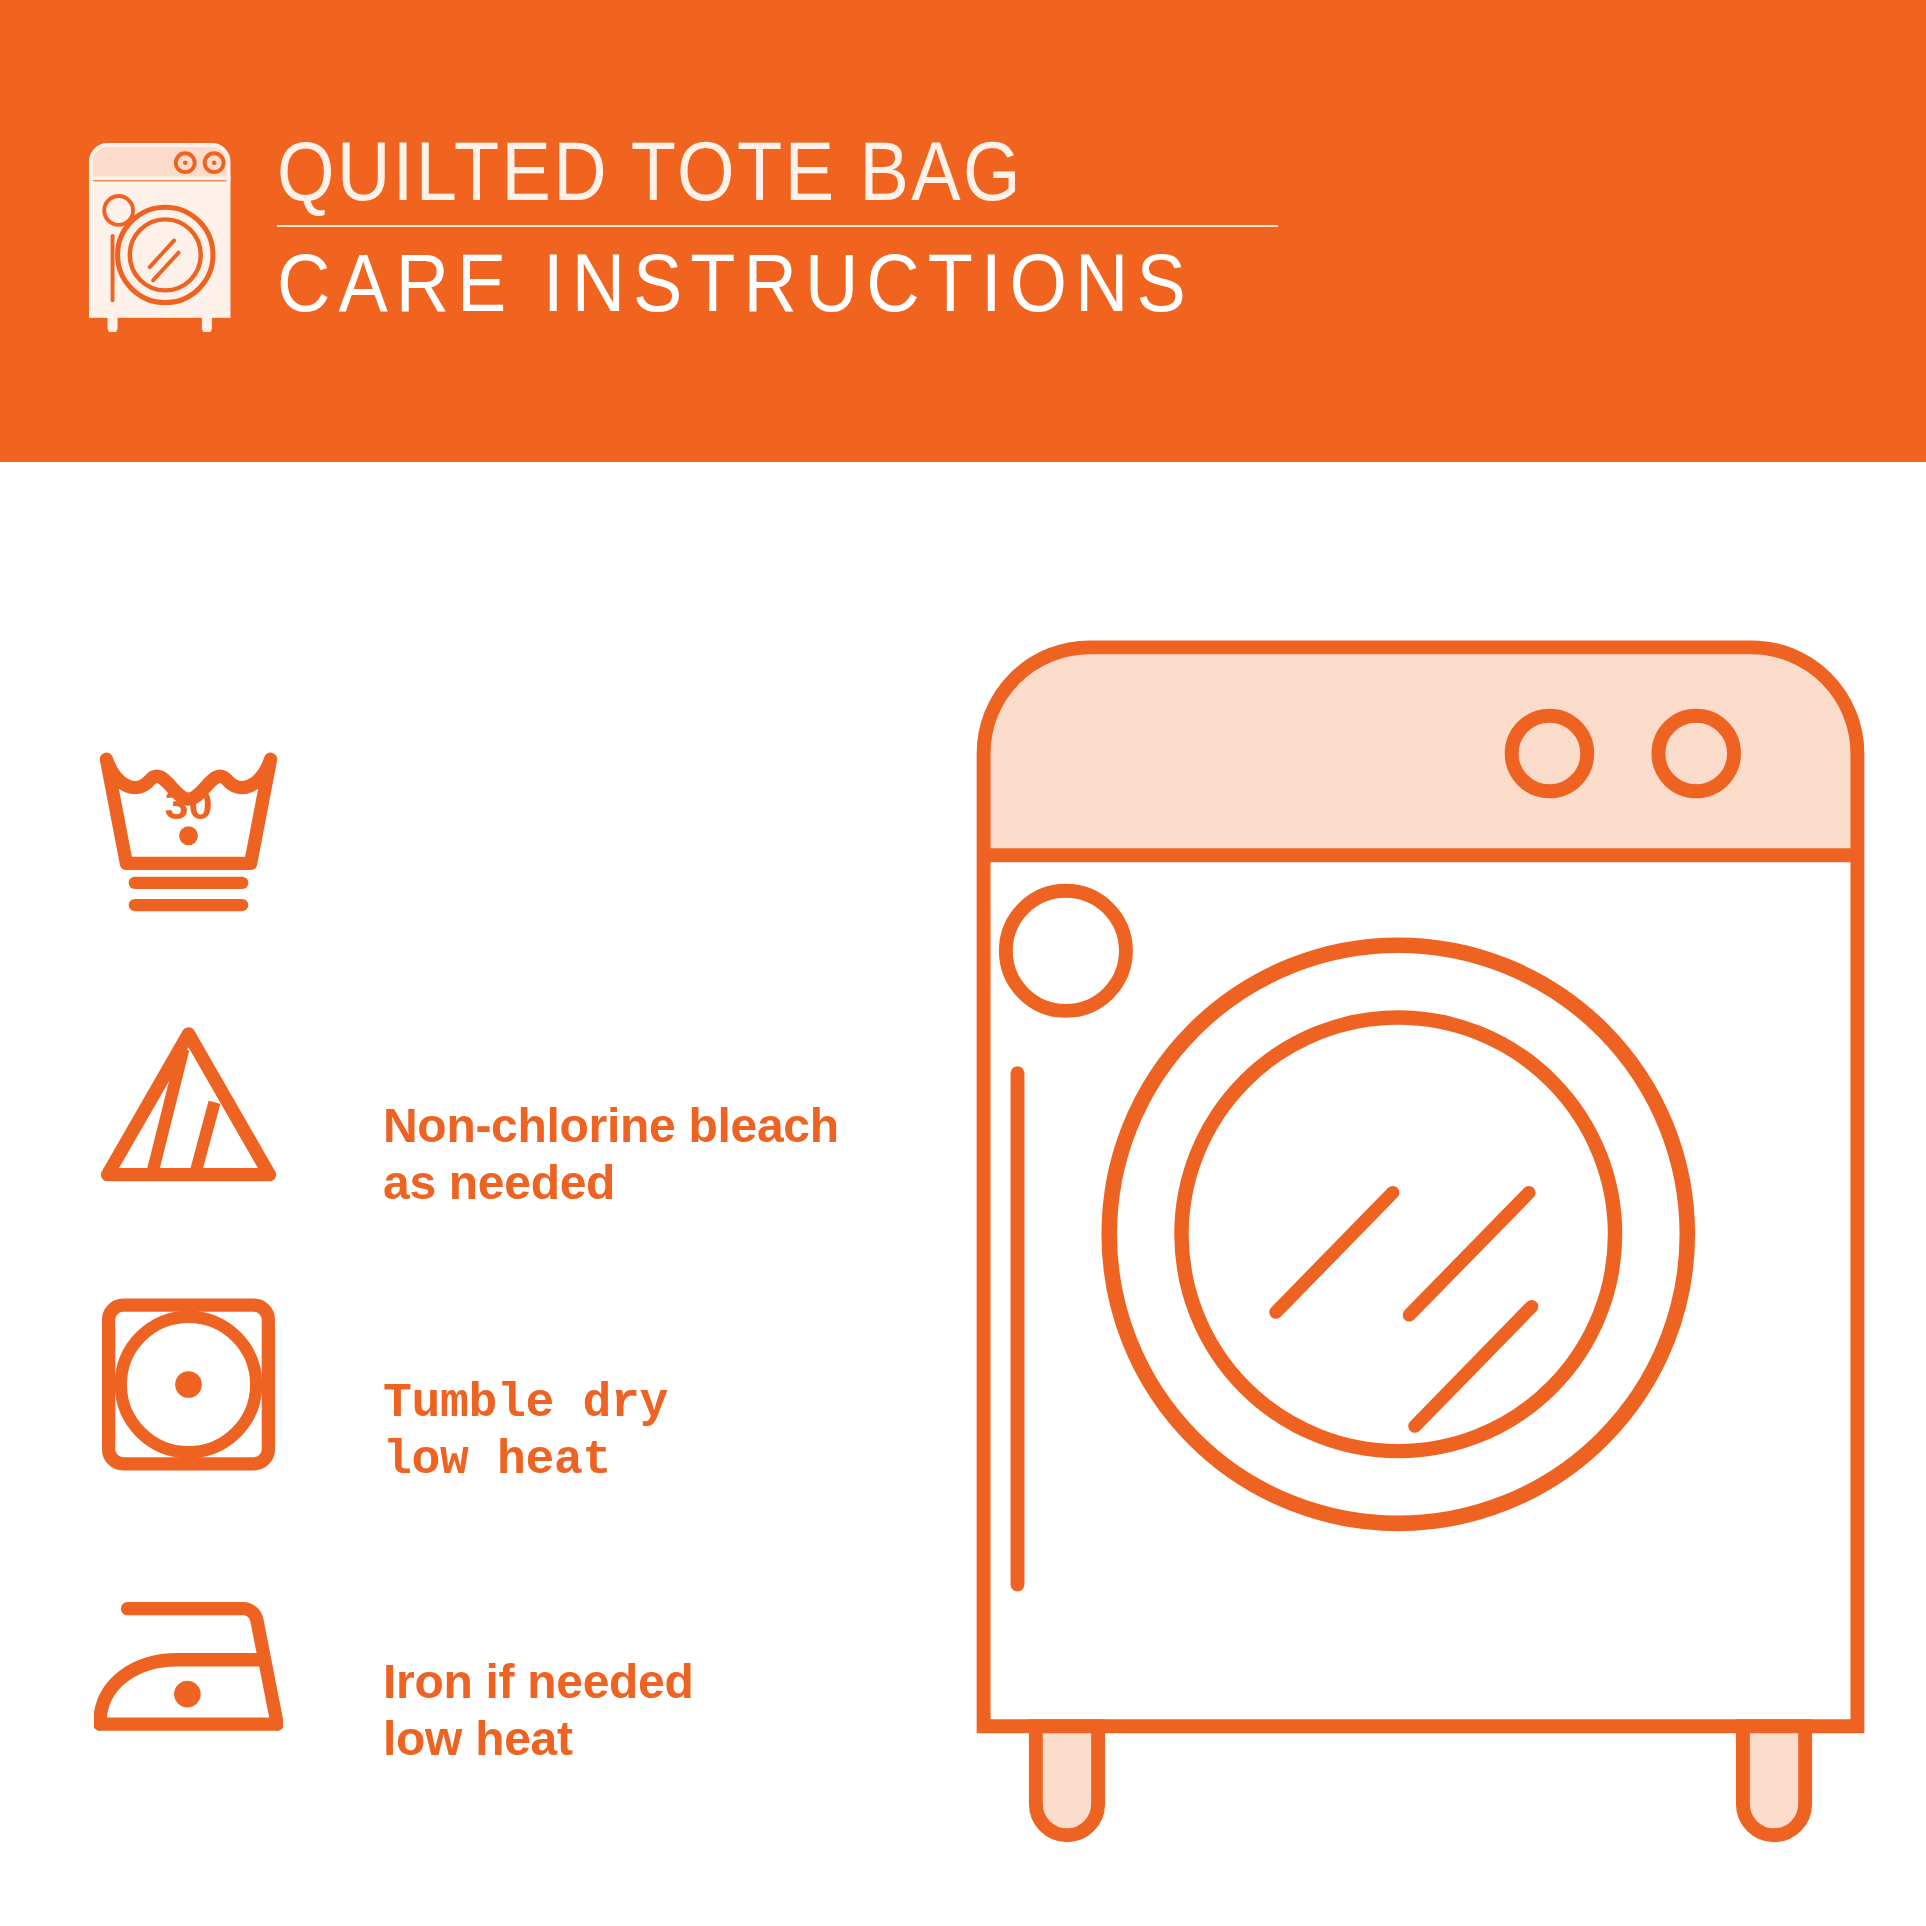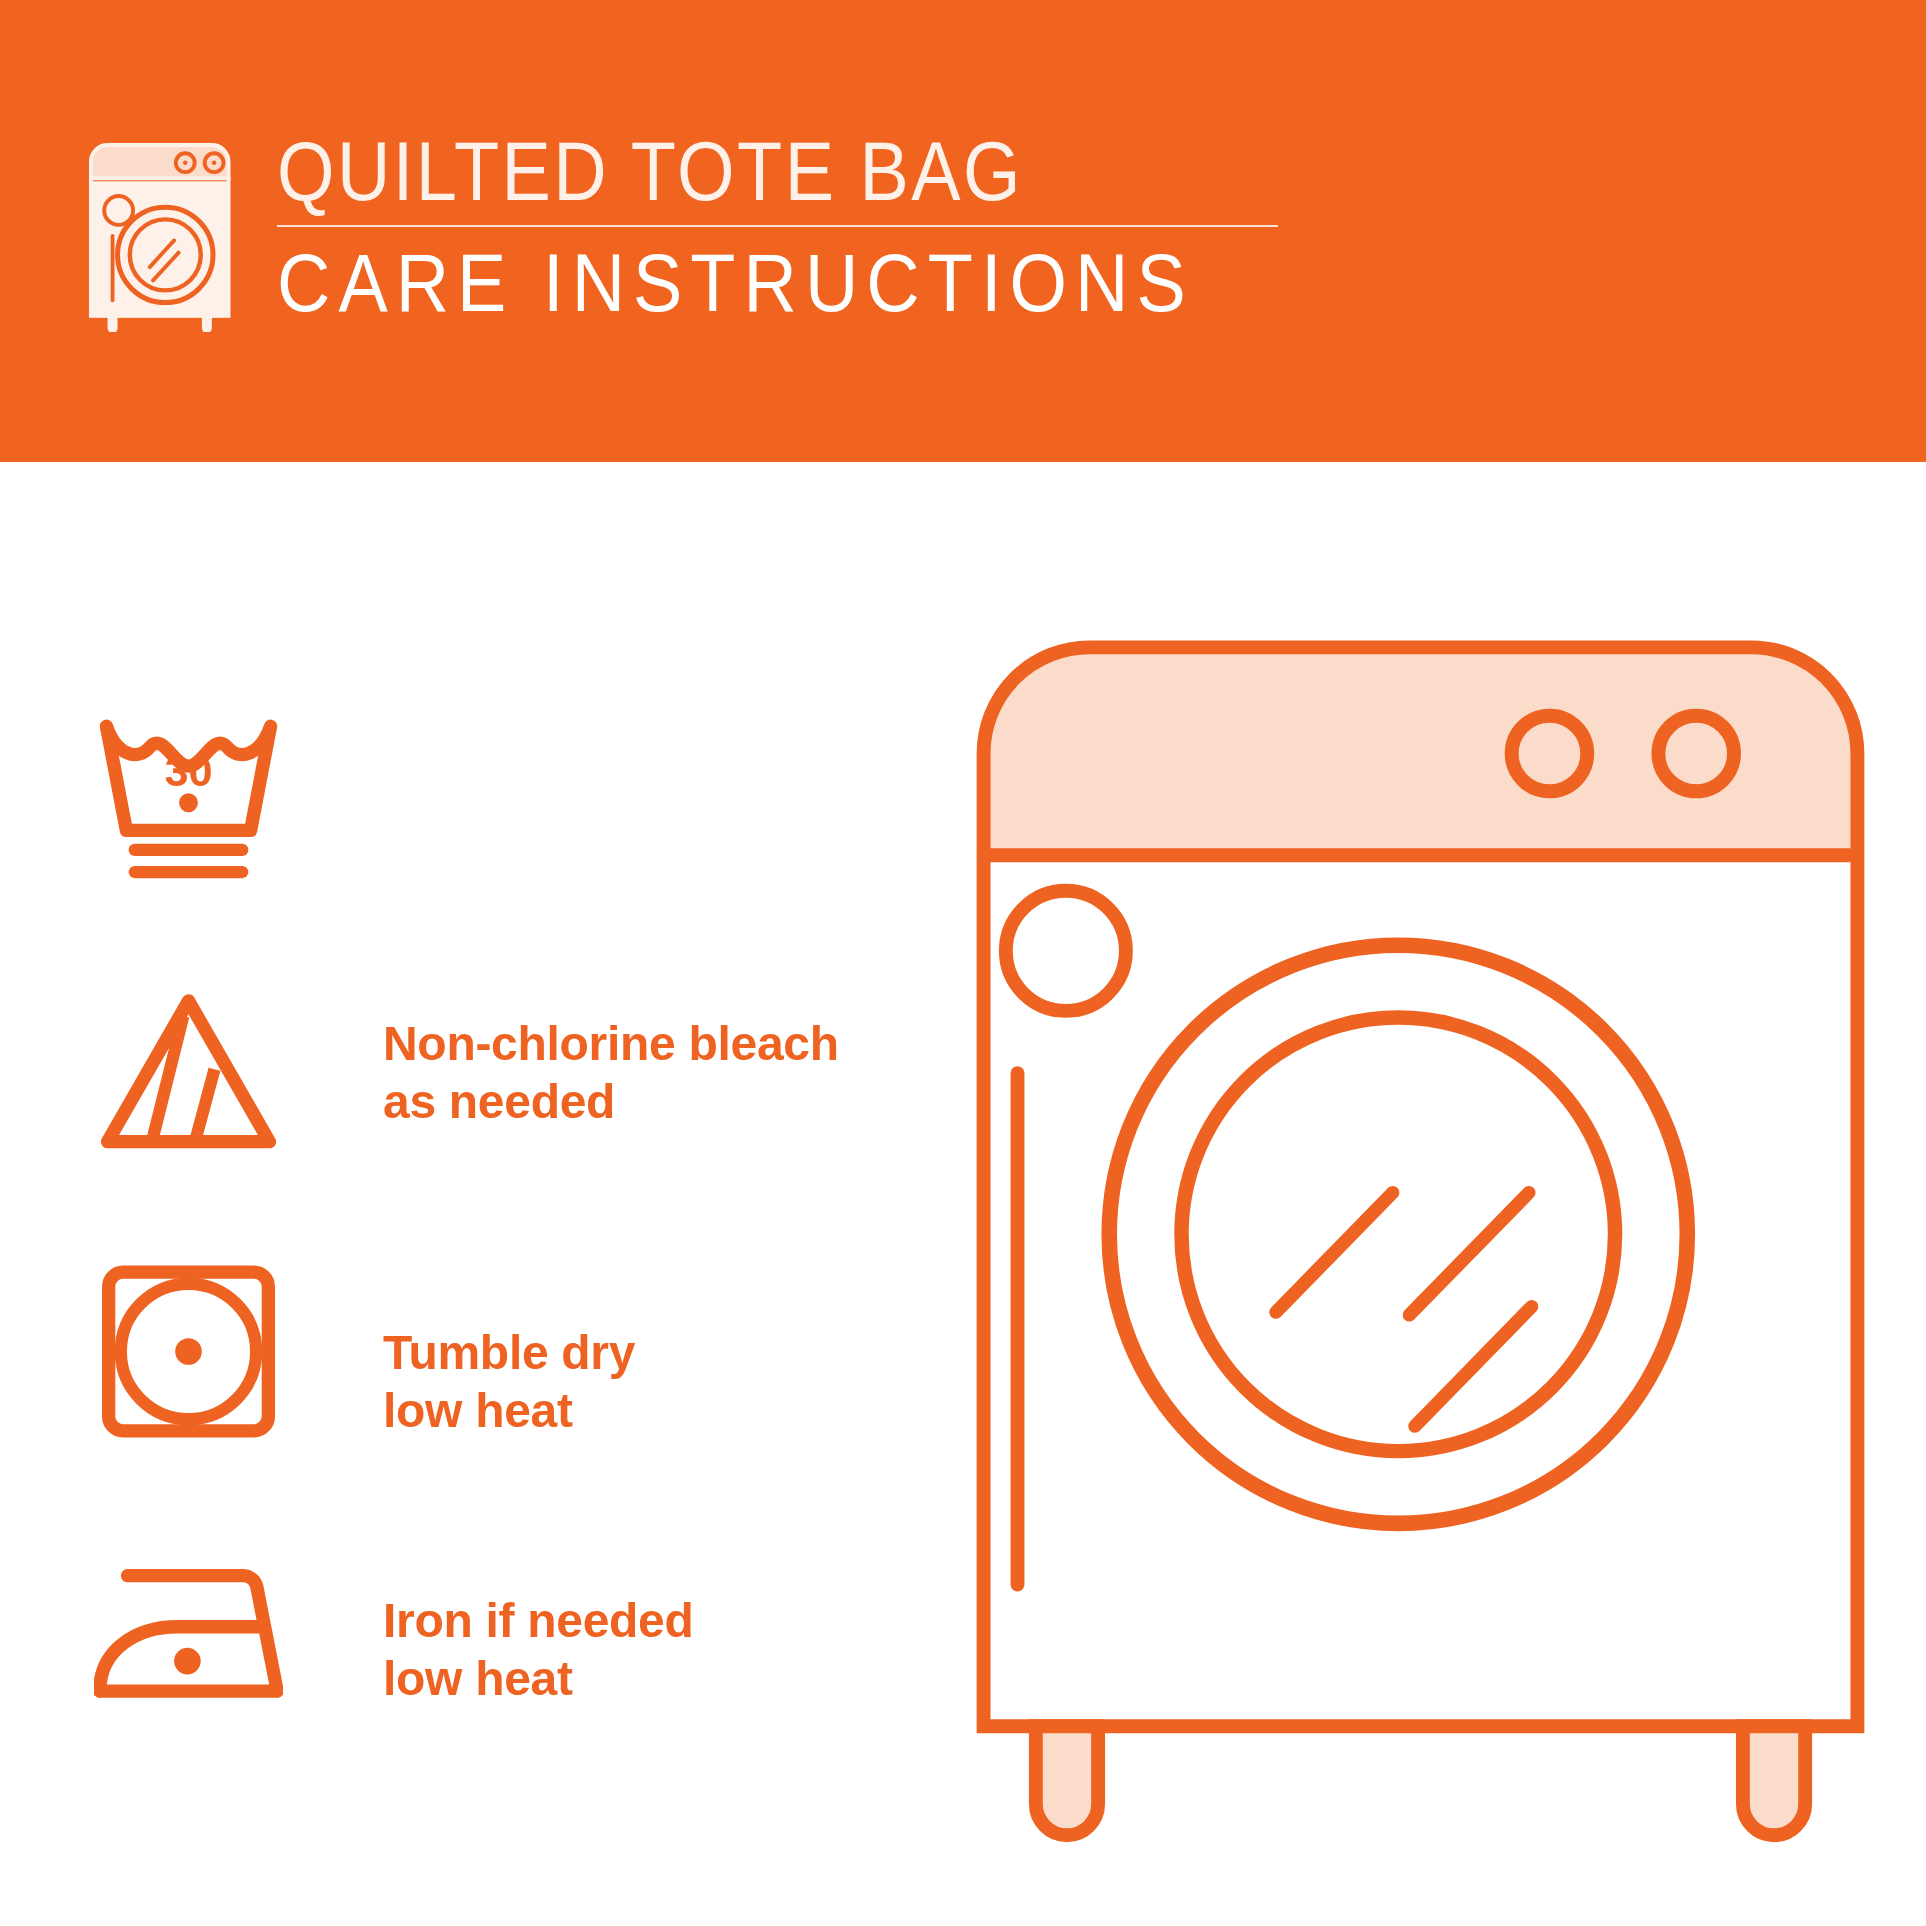--- a/index.html
+++ b/index.html
@@ -82,42 +82,42 @@
   #care-list {
     position: absolute;
     left: 83px;
     top: 656px;
     width: 823px;
   }
   .care-row {
     position: relative;
     height: 278px;
     display: flex;
-    align-items: center;
+    align-items: flex-end;
   }
   .care-symbol {
     width: 211px;
     height: 211px;
     flex: 0 0 auto;
     display: flex;
     align-items: center;
     justify-content: center;
   }
   .care-text {
     margin-left: 89px;
     color: #EE6322;
     font-size: 48px;
     line-height: 1.20;
     font-weight: 700;
     letter-spacing: -0.3px;
     white-space: pre-line;
   }
   .care-row.row-wash .care-text { margin-top: 25.6px; }
   .care-row.row-bleach .care-text { }
-  .care-row.row-dry .care-text { margin-top: 62px; }
+  .care-row.row-dry .care-text { margin-top: 62px; font-family: Liberation Mono, monospace; }
   .care-row.row-iron .care-text { margin-top: 42px; }
 
   
   #machine-illustration {
     position: absolute;
     left: 970px;
     top: 634px;
     width: 901px;
     height: 1209px;
   }

